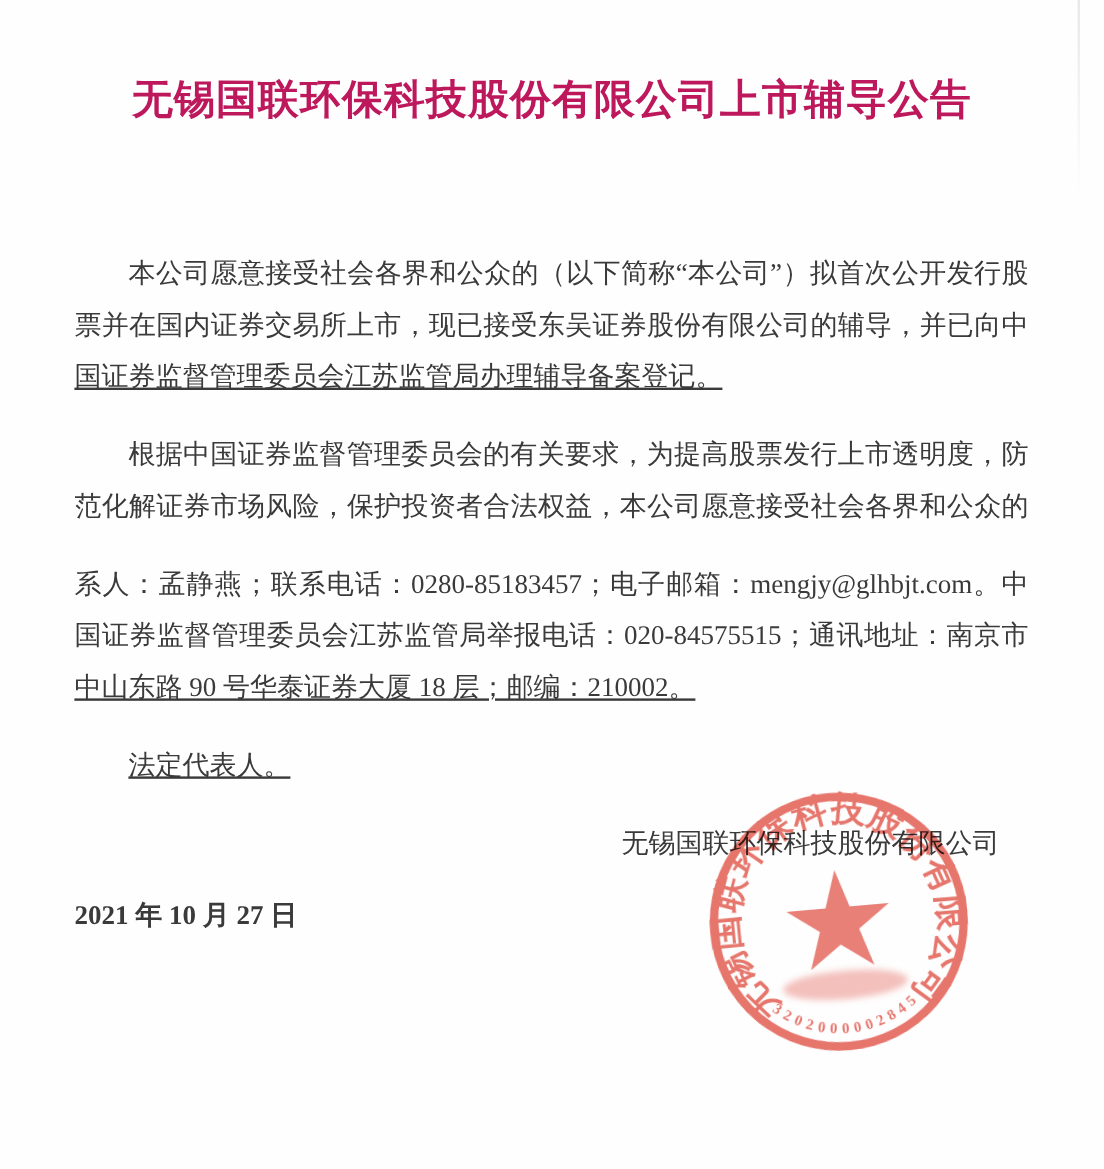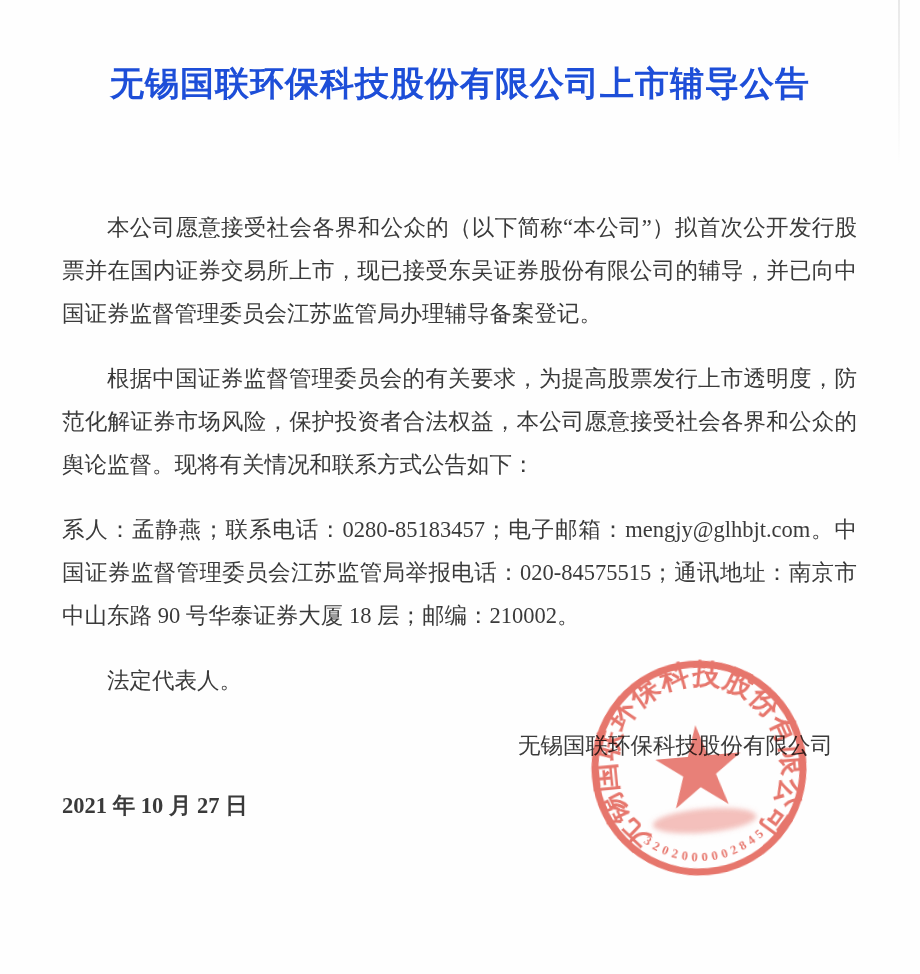--- a/index.html
+++ b/index.html
@@ -13,37 +13,37 @@
     font-family: "Liberation Serif", "DejaVu Serif", serif;
     color: #3a3a3a;
   }
   .doc-title {
     margin: 62px 0 0 0;
     text-align: center;
     font-size: 34px;
     font-weight: 700;
     letter-spacing: 1px;
     line-height: 44px;
-    color: #1d4ed8;
+    color: #be185d;
   }
   .content {
     position: relative;
     margin: 100px 0 0 62px;
     width: 795px;
     font-size: 22.5px;
     line-height: 43px;
   }
   .para { margin: 0 0 22px 0; }
   .para .line {
     display: block;
     text-align: justify;
     text-align-last: justify;
     white-space: nowrap;
   }
-  .para .line.last { text-align-last: left; }
+  .para .line.last { text-align-last: left; text-decoration: underline; }
   .para .line.first { text-indent: 2em; }
   .signature-line {
     margin-top: 12px;
     text-align: right;
     padding-right: 24px;
     font-size: 22.5px;
     line-height: 43px;
   }
   .date-line {
     margin-top: 17px;
@@ -87,21 +87,20 @@
 
   <div class="content">
     <p class="para">
         <span class="line first">本公司愿意接受社会各界和公众的（以下简称“本公司”）拟首次公开发行股</span>
         <span class="line">票并在国内证券交易所上市，现已接受东吴证券股份有限公司的辅导，并已向中</span>
         <span class="line last">国证券监督管理委员会江苏监管局办理辅导备案登记。</span>
       </p>
     <p class="para">
         <span class="line first">根据中国证券监督管理委员会的有关要求，为提高股票发行上市透明度，防</span>
         <span class="line">范化解证券市场风险，保护投资者合法权益，本公司愿意接受社会各界和公众的</span>
-        <span class="line last">舆论监督。现将有关情况和联系方式公告如下：</span>
       </p>
     <p class="para">
         <span class="line">系人：孟静燕；联系电话：0280-85183457；电子邮箱：mengjy@glhbjt.com。中</span>
         <span class="line">国证券监督管理委员会江苏监管局举报电话：020-84575515；通讯地址：南京市</span>
         <span class="line last">中山东路 90 号华泰证券大厦 18 层；邮编：210002。</span>
       </p>
     <p class="para">
         <span class="line first last">法定代表人。</span>
       </p>
 

